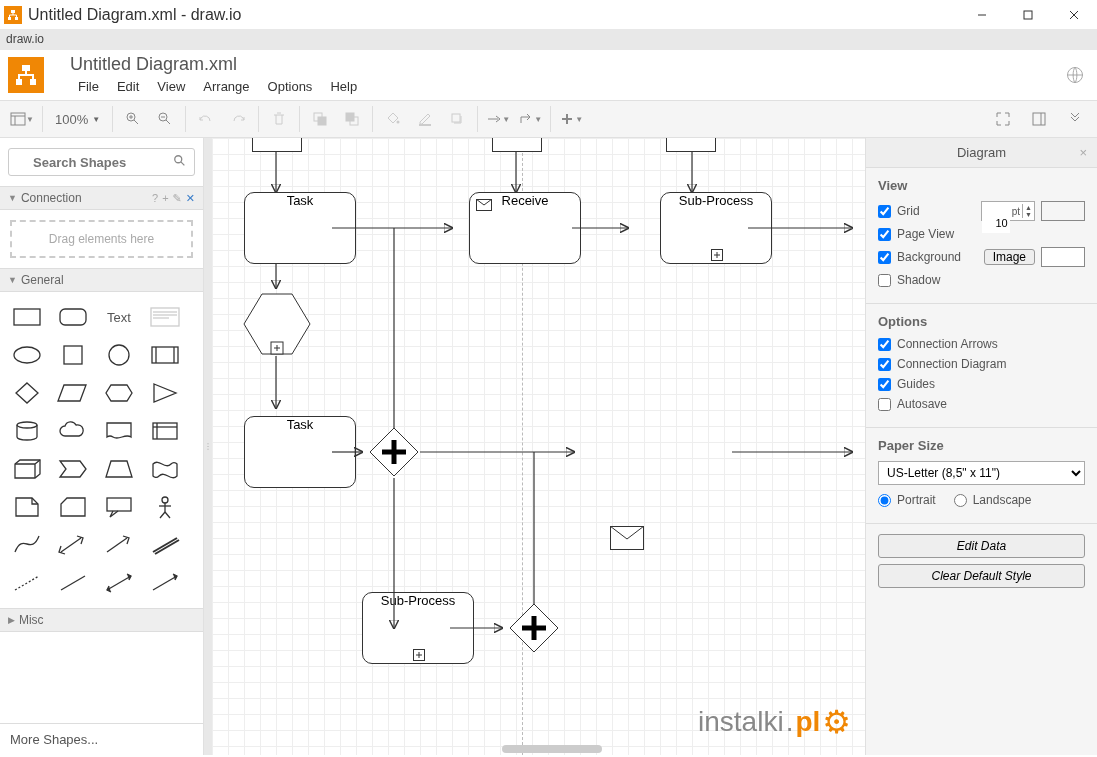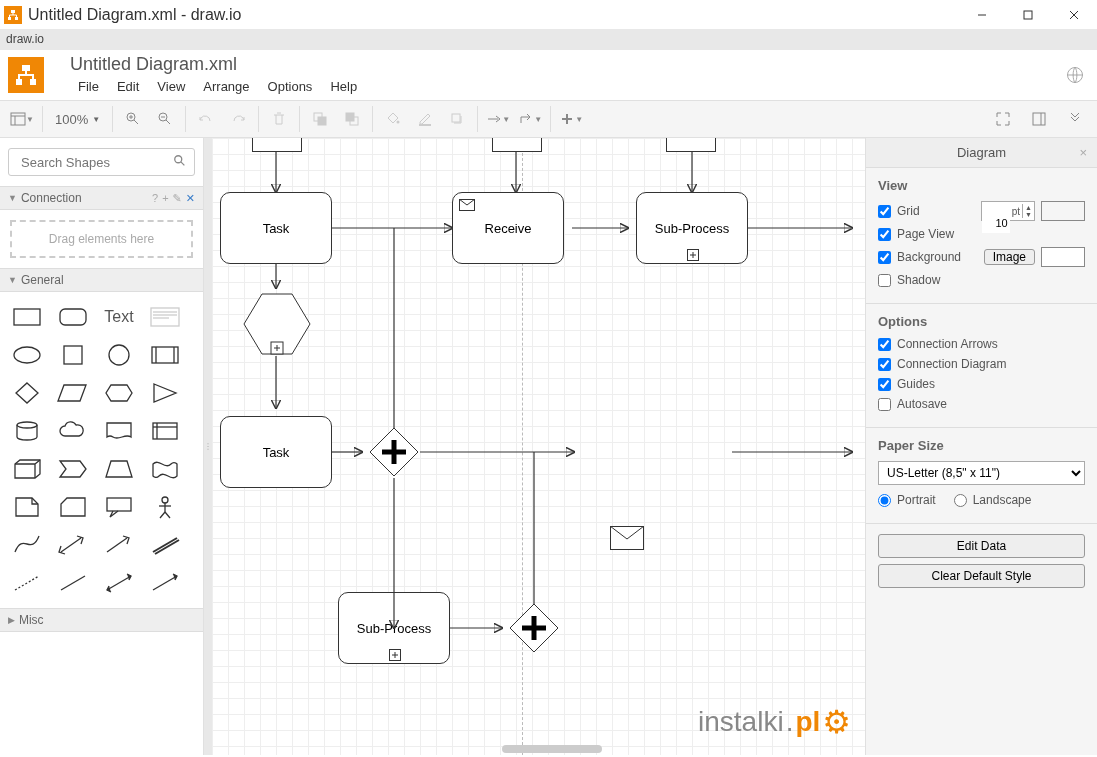--- a/index.html
+++ b/index.html
@@ -21,53 +21,53 @@
 .globe { width:20px; height:20px; margin-right:12px; color:#999;}
 .toolbar { height: 38px; background:#f5f5f5; border-top:1px solid #e0e0e0; border-bottom:1px solid #e0e0e0; display:flex; align-items:center; padding:0 6px; gap:0;}
 .tbtn { width:32px; height:30px; display:flex; align-items:center; justify-content:center; color:#888; cursor:pointer; position:relative;}
 .tbtn svg { width:16px; height:16px; }
 .tsep { width:1px; height:26px; background:#ddd; margin:0 4px;}
 .zoom { font-size:13px; color:#666; padding:0 8px; display:flex; align-items:center; gap:4px;}
 .tright { margin-left:auto; display:flex; gap:4px;}
 .main { display:flex; height: calc(757px - 30px - 20px - 50px - 38px - 2px); }
 .sidebar { width: 204px; background:#fff; border-right:1px solid #e0e0e0; display:flex; flex-direction:column; overflow:hidden;}
 .search { margin:10px 8px; position:relative;}
-.search input { width:100%; height:28px; border:1px solid #ccc; border-radius:3px; padding:0 28px 0 12px; font-size:13px;}
+.search input { width:100%; height:28px; border:1px solid #ccc; border-radius:3px; padding:0 28px 0 24px; font-size:13px;font-weight:bold;}
 .search-icon { position:absolute; right:8px; top:6px; color:#888;}
 .section-hdr { background:#eee; padding:4px 8px; font-size:12px; color:#666; display:flex; align-items:center; gap:4px; border-top:1px solid #ddd; border-bottom:1px solid #ddd;}
 .section-hdr .caret { font-size:9px; color:#888;}
 .scratchpad-actions { margin-left:auto; display:flex; gap:4px; color:#aaa; font-size:11px;}
 .scratchpad-actions span { cursor:pointer;}
 .scratchpad-actions .x { color:#3a7dc9;}
 .dropzone { margin:10px; border:2px dashed #ccc; height:38px; display:flex; align-items:center; justify-content:center; font-size:12px; color:#aaa;}
 .palette { padding:8px 6px; display:grid; grid-template-columns: repeat(4, 42px); gap:4px 4px; justify-content:start;}
 .pcell { width:42px; height:34px; display:flex; align-items:center; justify-content:center; cursor:pointer;}
 .pcell svg { width:32px; height:26px; stroke:#333; stroke-width:1.3; fill:none;}
-.pcell.text { font-size:16px; color:#555;}
+.pcell.text { font-size:13px; color:#555;}
 .more-shapes { padding:8px 10px; font-size:13px; color:#555; border-top:1px solid #ddd; cursor:pointer; margin-top:auto;}
 .canvas-wrap { flex:1; position:relative; background:#f9f9f9; overflow:hidden;}
 .canvas { position:absolute; inset:0; background:#fff; background-image: linear-gradient(#eee 1px, transparent 1px), linear-gradient(90deg, #eee 1px, transparent 1px); background-size: 16px 16px;}
 .page-divider { position:absolute; top:0; bottom:0; left:310px; border-left:1px dashed #bbb;}
-.node { position:absolute; border:1px solid #333; background:#fff; border-radius:10px; display:flex; align-items:center; justify-content:center; font-size:13px;}
+.node { position:absolute; border:1px solid #333; background:#fff; border-radius:10px; display:flex; align-items:flex-start; justify-content:center; font-size:13px;margin-left:24px;}
 .tabs { height:32px; background:#e8e8e8; display:flex; align-items:center; border-top:1px solid #ccc;}
 .tab-handle { width:26px; height:32px; display:flex; align-items:center; justify-content:center; color:#888; border-right:1px solid #ccc;}
 .tab { padding:0 60px 0 14px; height:32px; background:#d8d8d8; display:flex; align-items:center; font-size:13px; color:#555; border-right:1px solid #ccc;}
 .tab-add { width:30px; height:32px; display:flex; align-items:center; justify-content:center; color:#888; font-size:16px;}
 .rpanel { width:232px; background:#f5f5f5; border-left:1px solid #e0e0e0; display:flex; flex-direction:column; font-size:13px; color:#555; overflow:auto;}
 .rpanel-hdr { height:30px; display:flex; align-items:center; justify-content:center; border-bottom:1px solid #ddd; position:relative; background:#eee;}
 .rpanel-close { position:absolute; right:10px; color:#aaa; cursor:pointer;}
 .rsection { padding:10px 12px; border-bottom:1px solid #ddd;}
 .rsection h4 { font-size:13px; font-weight:bold; color:#666; margin-bottom:8px;}
 .rrow { display:flex; align-items:center; gap:6px; margin-bottom:6px; font-size:12px;}
 .rrow input[type=checkbox] { width:13px; height:13px;}
 .spin { width:40px; height:20px; border:1px solid #aaa; font-size:11px; text-align:right; padding-right:2px; background:#fff;}
 .swatch { width:44px; height:20px; border:1px solid #888; background:#f5f5f5;}
 .btn-sm { border:1px solid #999; background:#eee; padding:0 8px; font-size:12px; border-radius:3px; cursor:pointer;}
 .rsel { width:100%; height:24px; border:1px solid #aaa; background:#fff; font-size:12px; padding:0 4px;}
-.rbtn { display:block; width:100%; border:1px solid #999; background:#eee; padding:4px; font-size:12px; border-radius:3px; margin-bottom:6px; cursor:pointer;}
+.rbtn { display:block; width:100%; border:1px solid #999; background:#eee; padding:4px; font-size:12px; border-radius:3px; margin-bottom:6px; cursor:pointer;font-style:italic;}
 .waterlogo { position:absolute; right:14px; bottom:14px; font-size:28px; font-weight:300; color:#888; z-index:5; display:flex; align-items:center; gap:2px;}
 .waterlogo b { color:#f08705; font-weight:bold;}
 .waterlogo .gear { color:#f08705; font-size:32px;}
 .splitter { width:8px; background:#e8e8e8; cursor:col-resize; display:flex; align-items:center; justify-content:center; color:#aaa; font-size:8px;}
 svg.edge { position:absolute; overflow:visible; pointer-events:none;}
 svg.edge path, svg.edge line { stroke:#333; stroke-width:1.2; fill:none;}
 .marker { fill:#333;}
 .scroll-thumb { position:absolute; bottom:2px; left:290px; width:100px; height:8px; background:#ccc; border-radius:4px;}
 </style>
 </head>
@@ -453,36 +453,37 @@
           <svg>
             <line x1="4" y1="20" x2="28" y2="6"></line>
             <path d="M24 4l4 2-2 4" fill="#333"></path>
           </svg>
         </div>
     </div>
     <div class="section-hdr">
       <span class="caret">▶</span>
       <span>Misc</span>
     </div>
+    <div class="more-shapes">More Shapes...</div>
   </div>
 
   <div class="splitter">⋮</div>
 
   <div class="canvas-wrap">
     <div class="canvas">
       <div class="page-divider"></div>
 
       <div style="position:absolute; left:40px; top:-10px; width:50px; height:24px; border:1px solid #333; background:#fff;"></div>
       <div style="position:absolute; left:280px; top:-10px; width:50px; height:24px; border:1px solid #333; background:#fff;"></div>
       <div style="position:absolute; left:454px; top:-10px; width:50px; height:24px; border:1px solid #333; background:#fff;"></div>
 
       <div class="node" style="left:8px; top:54px; width:112px; height:72px;">
           <span>Task</span>
         </div>
-      <div class="node" style="left:240px; top:54px; width:112px; height:72px;">
+      <div class="node" style="left:233px; top:54px; width:112px; height:72px;">
         <svg style="position:absolute; left:6px; top:6px;" width="16" height="12">
             <rect x="0.5" y="0.5" width="15" height="11" fill="none" stroke="#333"></rect>
             <path d="M0 0l8 6 8-6" fill="none" stroke="#333"></path>
           </svg>
         <span>Receive</span>
       </div>
       <div class="node" style="left:424px; top:54px; width:112px; height:72px;">
         <span>Sub-Process</span>
         <svg style="position:absolute; left:50px; bottom:2px;" width="12" height="12">
             <rect x="0.5" y="0.5" width="11" height="11" fill="none" stroke="#333"></rect>

